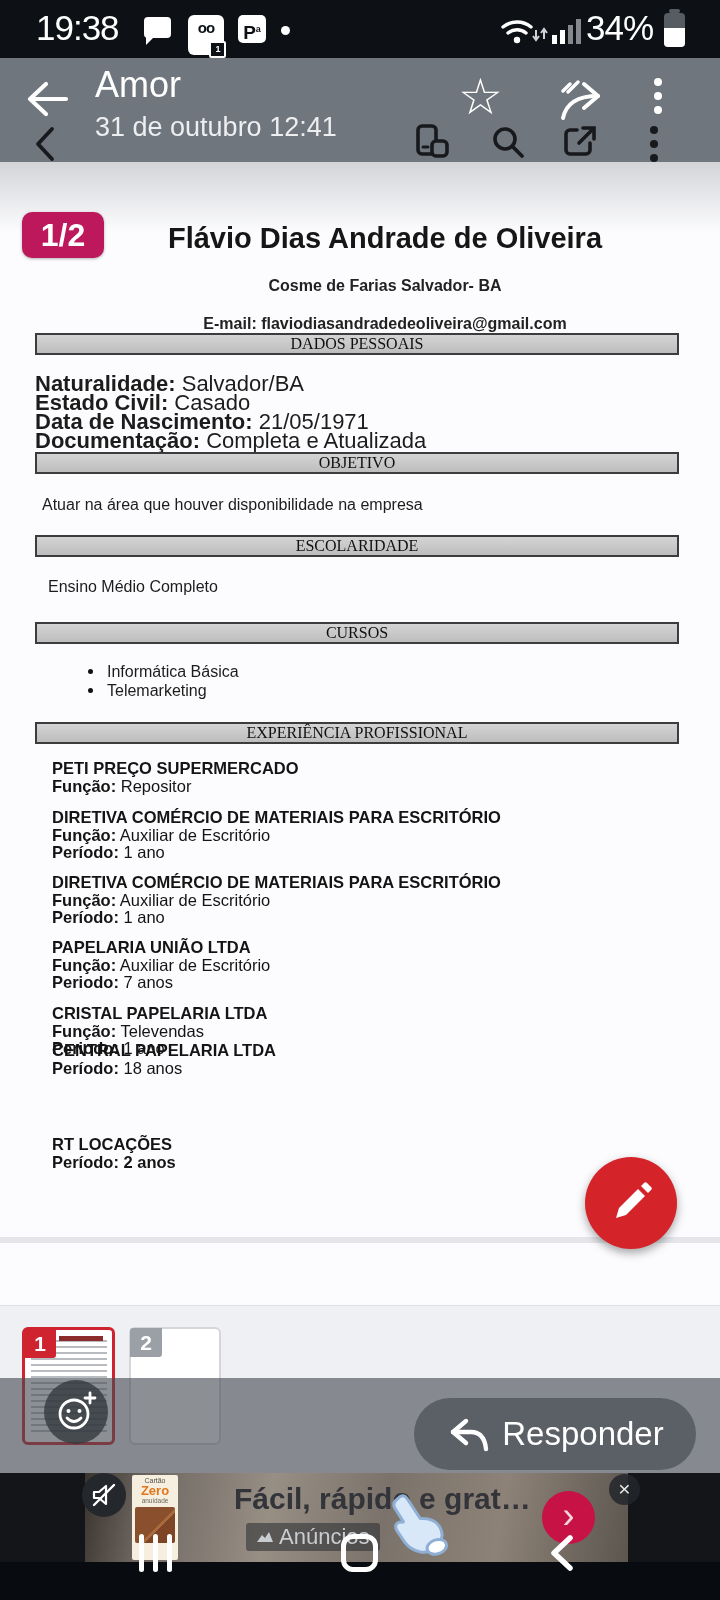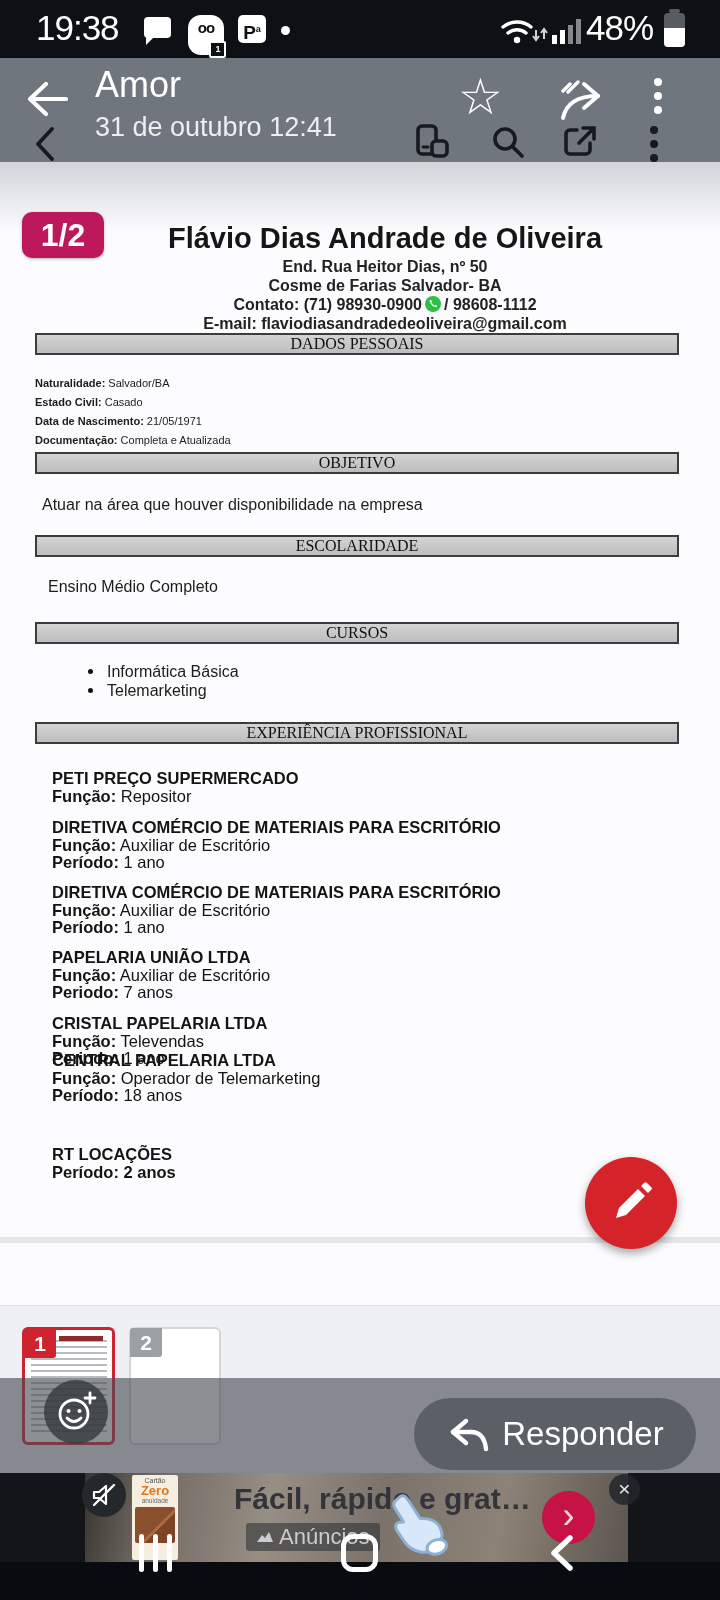--- a/index.html
+++ b/index.html
@@ -5,21 +5,21 @@
   html,body{margin:0;padding:0;background:#000;}
   .screen{position:relative;width:720px;height:1600px;overflow:hidden;
     font-family:"Liberation Sans",sans-serif;background:#ededf0;}
   .abs{position:absolute;}
 
   
   .statusbar{left:0;top:0;width:720px;height:58px;background:#0d1116;color:#fff;}
   .sb-time{left:36px;top:8px;font-size:35px;font-weight:500;letter-spacing:-1px;}
   .sb-bubble{left:144px;top:17px;width:27px;height:21px;background:#fff;border-radius:4px;}
   .sb-bubble::after{content:"";position:absolute;left:2px;bottom:-7px;border:5px solid transparent;border-top-color:#fff;border-left-color:#fff;}
-  .sb-vm{left:188px;top:15px;width:36px;height:40px;background:#fff;border-radius:13px;color:#0d1116;
+  .sb-vm{left:188px;top:15px;width:36px;height:40px;background:#fff;border-radius:6px;color:#0d1116;
     font-size:15px;font-weight:bold;text-align:center;line-height:26px;letter-spacing:-1px;}
   .sb-vm .b1{position:absolute;right:-2px;bottom:-3px;width:13px;height:13px;background:#0d1116;border:2px solid #fff;border-radius:2px;color:#fff;font-size:9px;line-height:13px;font-weight:bold;text-align:center;}
   .sb-p2{left:238px;top:15px;width:28px;height:28px;background:#fff;border-radius:5px;color:#0d1116;
     font-size:19px;font-weight:bold;text-align:center;line-height:28px;}
   .sb-p2 sup{font-size:9px;vertical-align:super;}
   .sb-dot{left:281px;top:26px;width:9px;height:9px;border-radius:50%;background:#fff;}
   .sb-pct{left:586px;top:8px;font-size:35px;font-weight:500;letter-spacing:-1px;}
   .batt{left:664px;top:13px;width:21px;height:34px;border-radius:4px;background:#575c62;overflow:hidden;}
   .batt .fill{position:absolute;left:0;bottom:0;width:100%;height:55%;background:#fff;}
   .batt-nub{left:669px;top:9px;width:11px;height:4px;border-radius:2px;background:#575c62;}
@@ -43,30 +43,30 @@
     font-size:32px;font-weight:bold;text-align:center;line-height:46px;box-shadow:0 1px 3px rgba(0,0,0,.3);}
 
   .rname{left:0;top:222px;width:720px;text-align:center;font-size:29px;font-weight:bold;color:#161616;padding-left:50px;box-sizing:border-box;}
   .raddr{left:0;width:720px;text-align:center;font-size:16px;font-weight:bold;color:#222;padding-left:50px;box-sizing:border-box;}
   .wa{display:inline-block;width:16px;height:16px;border-radius:50%;background:#2fbf44;vertical-align:-2px;margin:0 3px;}
   .wa svg{display:block;margin:3px auto 0;}
 
   .secbar{left:35px;width:644px;height:22px;background:linear-gradient(#d4d4d4,#bdbdbd);border:2px solid #3c3c3c;
     box-sizing:border-box;text-align:center;font-family:"Liberation Serif",serif;font-weight:normal;font-size:16px;color:#101010;line-height:18px;}
 
-  .bodytxt{font-size:11px;color:#1c1c1c;}
+  .bodytxt{font-size:22px;color:#1c1c1c;}
   .plines{left:35px;top:374px;line-height:19px;}
   .plines b{font-weight:bold;}
   .objtxt{left:42px;top:496px;font-size:16px;color:#1c1c1c;}
   .edutxt{left:48px;top:578px;font-size:16px;color:#1c1c1c;}
   .courses{left:88px;top:662px;font-size:16px;color:#1c1c1c;line-height:19px;}
   .courses .dot{display:inline-block;width:5px;height:5px;border-radius:50%;background:#111;vertical-align:3px;margin-right:14px;}
 
   .exp{left:52px;font-size:16.5px;color:#141414;line-height:17.5px;}
-  .exp .co{font-weight:bold;margin-top:10px;}
+  .exp .co{font-weight:bold;}
   .exp b{font-weight:bold;}
   .exp .allbold{font-weight:bold;}
 
   
   .fab{left:585px;top:1157px;width:92px;height:92px;border-radius:50%;background:#d5232a;
     box-shadow:0 4px 10px rgba(0,0,0,.35);display:flex;align-items:center;justify-content:center;}
 
   
   .strip{left:0;top:1306px;width:720px;height:167px;background:#eef0f3;}
   .thumb{background:#fff;border-radius:6px;box-sizing:border-box;}
@@ -133,21 +133,21 @@
       <circle cx="19" cy="26" r="3.2" fill="#fff"></circle>
       <path d="M38 16 v9 m-3 -3 l3 4 3-4" stroke="#cfd2d6" stroke-width="2" fill="none"></path>
       <path d="M46 25 v-9 m-3 3 l3-4 3 4" stroke="#cfd2d6" stroke-width="2" fill="none"></path>
     </svg>
     <svg class="abs" style="left:552px;top:16px" width="30" height="30" viewBox="0 0 30 30">
       <rect x="0" y="19" width="5" height="9" fill="#fff"></rect>
       <rect x="8" y="14" width="5" height="14" fill="#fff"></rect>
       <rect x="16" y="9" width="5" height="19" fill="#85898e"></rect>
       <rect x="24" y="3" width="5" height="25" fill="#85898e"></rect>
     </svg>
-    <div class="abs sb-pct">48%</div>
+    <div class="abs sb-pct">34%</div>
     <div class="abs batt-nub"></div>
     <div class="abs batt">
         <div class="fill"></div>
       </div>
   </div>
 
   <div class="abs header"></div>
   <svg class="abs" style="left:24px;top:80px" width="46" height="38" viewBox="0 0 46 38">
     <path d="M22 4 L6 19 L22 34 M6 19 H42" stroke="#fff" stroke-width="4.2" fill="none" stroke-linecap="round" stroke-linejoin="round"></path>
   </svg>
@@ -188,27 +188,21 @@
     </div>
 
   <div class="abs page1"></div>
   <div class="abs page-shadow"></div>
   <div class="abs page-gap"></div>
   <div class="abs page2"></div>
 
   <div class="abs badge12">1/2</div>
 
   <div class="abs rname">Flávio Dias Andrade de Oliveira</div>
-  <div class="abs raddr" style="top:258px">End. Rua Heitor Dias, nº 50</div>
   <div class="abs raddr" style="top:277px">Cosme de Farias Salvador- BA</div>
-  <div class="abs raddr" style="top:296px">
-    <span>Contato: (71) 98930-0900</span><span class="wa"><svg width="10" height="10" viewBox="0 0 12 12">
-          <path d="M2 1 c0 5 4 9 9 9 l-1-3 -2 1 c-2-1-3-2-4-4 l1-2 z" fill="#fff"></path>
-        </svg></span><span>/ 98608-1112</span>
-  </div>
   <div class="abs raddr" style="top:315px">E-mail: flaviodiasandradedeoliveira@gmail.com</div>
 
   <div class="abs secbar" style="top:333px">DADOS PESSOAIS</div>
   <div class="abs plines bodytxt">
     <div><b>Naturalidade:</b><span> Salvador/BA</span></div>
     <div><b>Estado Civil:</b><span> Casado</span></div>
     <div><b>Data de Nascimento:</b><span> 21/05/1971</span></div>
     <div><b>Documentação:</b><span> Completa e Atualizada</span></div>
   </div>
 
@@ -245,21 +239,20 @@
     <div><b>Função:</b><span> Auxiliar de Escritório</span></div>
     <div><b>Periodo:</b><span> 7 anos</span></div>
   </div>
   <div class="abs exp" style="top:1005px">
     <div class="co">CRISTAL PAPELARIA LTDA</div>
     <div><b>Função:</b><span> Televendas</span></div>
     <div><b>Periodo:</b><span> 1 ano</span></div>
   </div>
   <div class="abs exp" style="top:1042px">
     <div class="co">CENTRAL PAPELARIA LTDA</div>
-    <div><b>Função:</b><span> Operador de Telemarketing</span></div>
     <div><b>Período:</b><span> 18 anos</span></div>
   </div>
   <div class="abs exp" style="top:1136px">
     <div class="co">RT LOCAÇÕES</div>
     <div class="allbold"><b>Período:</b><span> 2 anos</span></div>
   </div>
 
   <div class="abs fab">
     <svg width="42" height="42" viewBox="0 0 42 42">
       <path d="M28 7 l7 7 -19 19 -10 3 3 -10 z" fill="#fff"></path>

